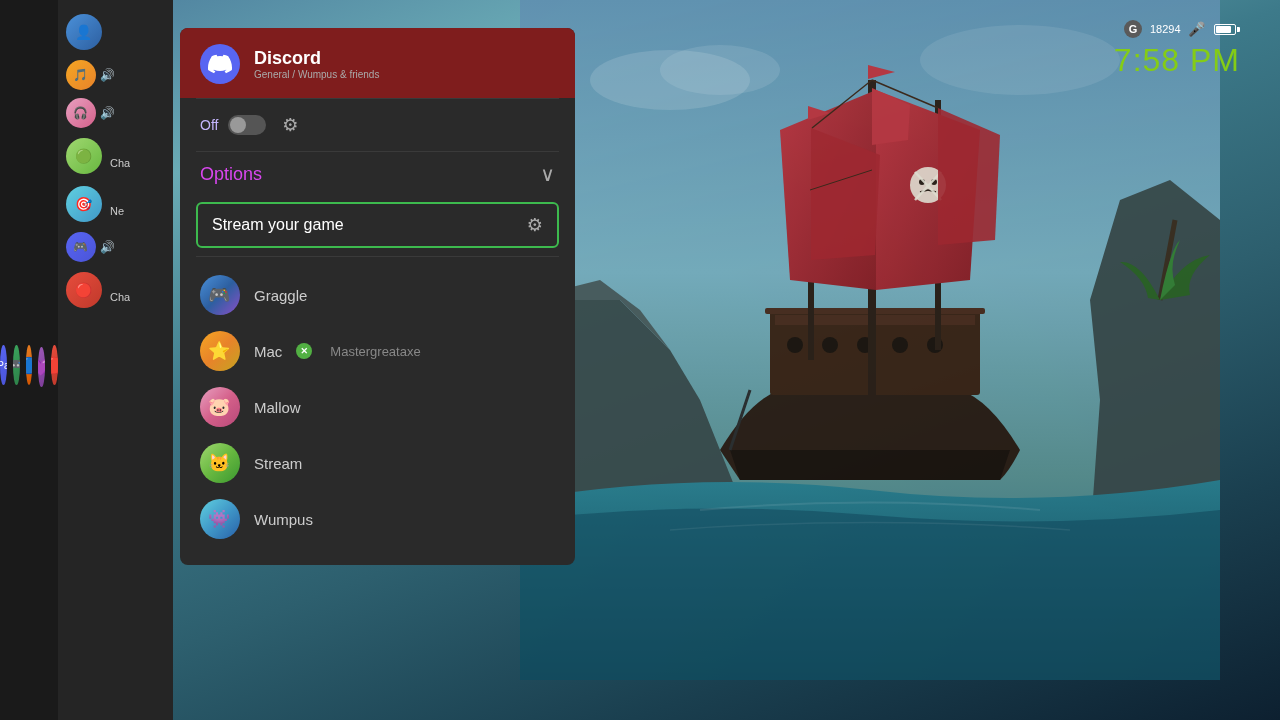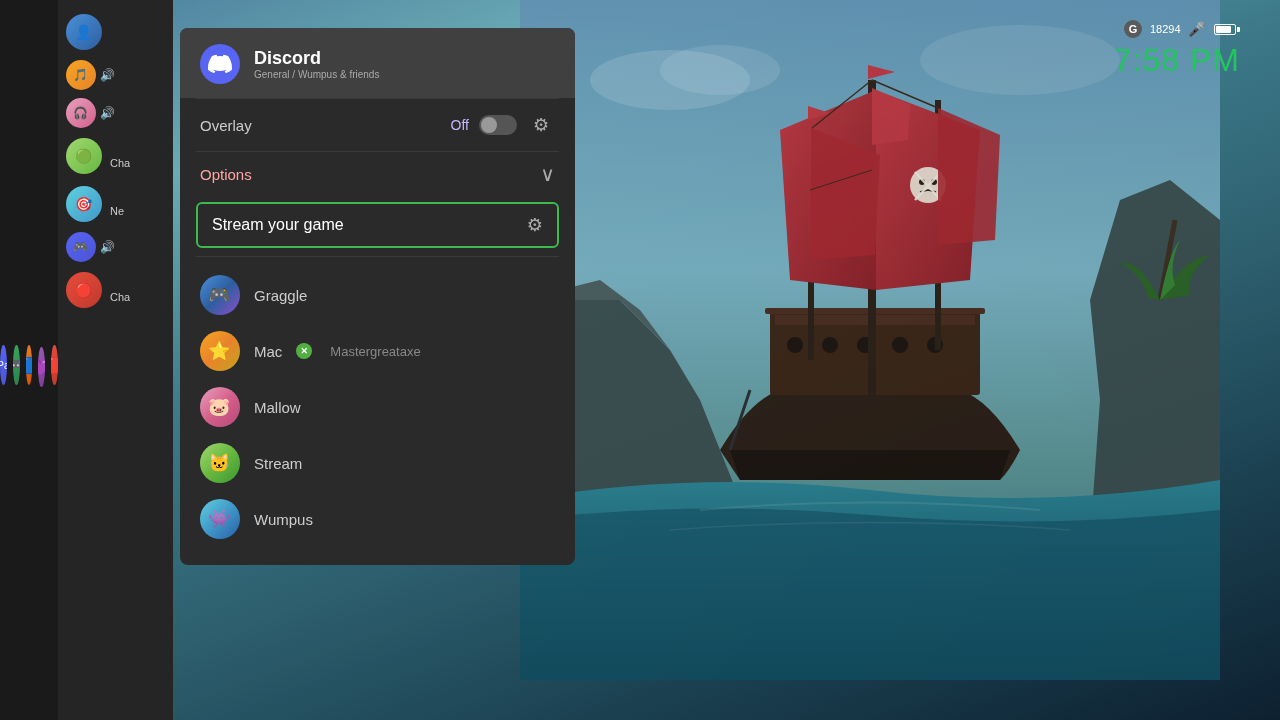--- a/index.html
+++ b/index.html
@@ -102,21 +102,21 @@
     .battery-tip {
       width: 3px;
       height: 5px;
       background: white;
       border-radius: 0 1px 1px 0;
     }
 
     .time-display {
       font-size: 32px;
       font-weight: 300;
-      color: #22c55e;
+      color: #84cc16;
       letter-spacing: 1px;
     }
 
     
     .left-sidebar {
       position: absolute;
       left: 0;
       top: 0;
       width: 58px;
       height: 720px;
@@ -201,21 +201,21 @@
       overflow: hidden;
       padding-bottom: 20px;
     }
 
     
     .discord-header {
       display: flex;
       align-items: center;
       gap: 14px;
       padding: 16px 20px 14px;
-      background: #404040;
+      background: #7f1d1d;
     }
 
     .discord-logo {
       width: 40px;
       height: 40px;
       background: #5865f2;
       border-radius: 50%;
       display: flex;
       align-items: center;
       justify-content: center;
@@ -301,22 +301,22 @@
 
     
     .options-row {
       display: flex;
       align-items: center;
       padding: 10px 20px;
       cursor: pointer;
     }
 
     .options-label {
-      color: #fca5a5;
-      font-size: 15px;
+      color: #d946ef;
+      font-size: 18px;
       flex: 1;
     }
 
     .chevron-down {
       color: #aaa;
       font-size: 20px;
     }
 
     
     .stream-game-row {
@@ -619,21 +619,20 @@
     </div>
     <div class="discord-title-block">
       <span class="discord-app-name">Discord</span>
       <span class="discord-subtitle">General / Wumpus &amp; friends</span>
     </div>
   </div>
 
   <div class="divider"></div>
 
   <div class="overlay-row">
-    <span class="overlay-label">Overlay</span>
     <span class="overlay-off-label">Off</span>
     <div class="toggle-switch">
       <div class="toggle-knob"></div>
     </div>
     <div class="gear-icon-btn">⚙</div>
   </div>
 
   <div class="divider"></div>
 
   <div class="options-row">

